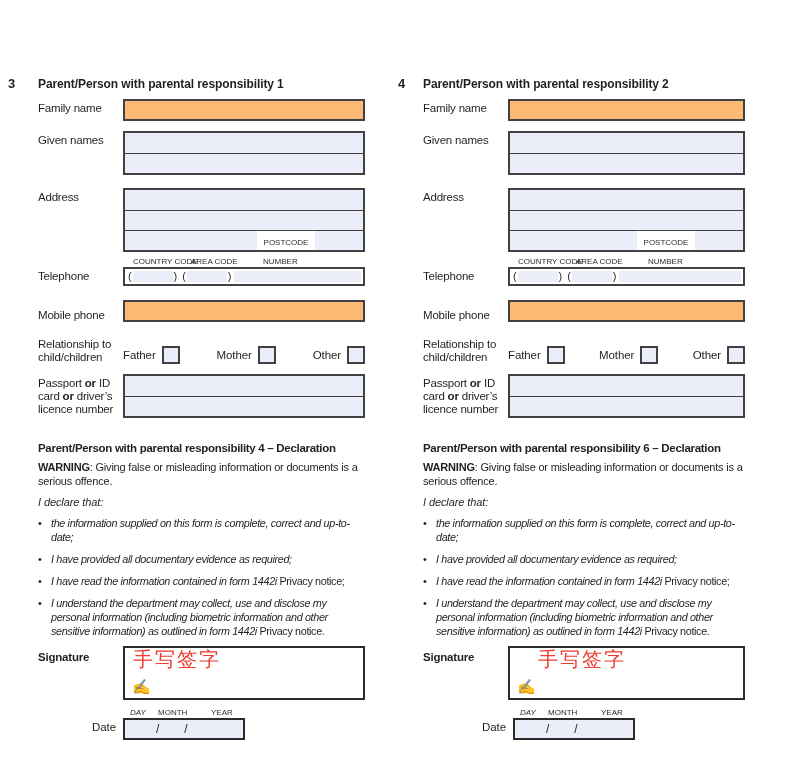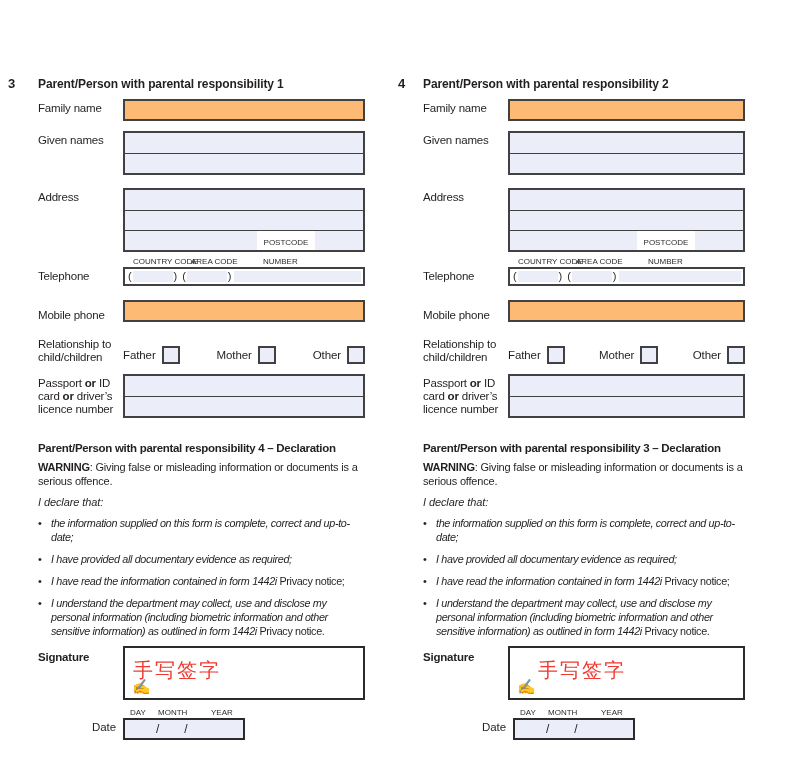--- a/index.html
+++ b/index.html
@@ -88,34 +88,34 @@
   .btext { flex:1; font-style:italic; font-size:10.8px; letter-spacing:-0.35px; line-height:14px; }
   .btext .roman { font-style:normal; }
   .bitem.nowrap .btext { white-space:nowrap; }
 
   .sig-row { margin-bottom:0; }
   .sig-label { font-weight:bold; padding-top:5px; }
   .sig-box {
     height:54px; border:2px solid #2b2b2b; background:#ffffff; position:relative;
   }
   .sig-overlay {
-    position:absolute; left:8px; top:10px; font-size:20px; line-height:24px;
-    color:#ee3a30; font-family:Liberation Serif, serif; letter-spacing:2px;
+    position:absolute; left:8px; top:1px; font-size:20px; line-height:24px;
+    color:#ee3a30; font-family:Liberation Mono, monospace; letter-spacing:2px;
   }
   .col-2 .sig-overlay { left:28px; }
   .pen-icon {
     position:absolute; left:7px; bottom:4px; font-size:15px; line-height:15px; color:#a7a9ac;
   }
 
   .date-block { margin-top:8px; display:flex; }
   .date-label { flex:0 0 115px; text-align:right; padding-right:7px; font-size:11.5px; padding-top:13px; }
   .date-wrap { width:122px; }
   .dmy-labels { position:relative; height:10px; font-size:8px; color:#2b2b2b; letter-spacing:0; }
   .dmy-labels span { position:absolute; top:0; }
-  .dl-day { left:7px; } .dl-month { left:35px; } .dl-year { left:88px; }
+  .dl-day { left:7px;font-style:italic; } .dl-month { left:35px; } .dl-year { left:88px; }
   .date-box {
     height:22px; border:2px solid #2b2b2b; background:#ebedf9;
     display:flex; align-items:center; font-size:12px;
   }
   .date-box .slash1 { margin-left:31px; } .date-box .slash2 { margin-left:25px; }
 </style>
 </head>
 <body>
 
 <div class="page">
@@ -348,21 +348,21 @@
       <div class="flabel"><span>Passport </span><span class="bold-or">or</span><span> ID card </span><span class="bold-or">or</span><span> driver’s licence number</span></div>
       <div class="fwrap">
         <div class="mbox">
           <div class="mrow"></div>
           <div class="mrow"></div>
         </div>
       </div>
     </div>
 
     <div class="decl">
-      <div class="decl-heading">Parent/Person with parental responsibility 3 – Declaration</div>
+      <div class="decl-heading">Parent/Person with parental responsibility 6 – Declaration</div>
       <div class="warning"><span class="wbold">WARNING</span><span>: Giving false or misleading information or documents is a serious offence.</span></div>
       <div class="declare-intro">I declare that:</div>
 
       <div class="bitem">
         <span class="bdot">•</span>
         <span class="btext"><span>the information supplied on this form is complete, correct and up-to-date;</span><span class="roman"></span></span>
       </div>
       <div class="bitem">
         <span class="bdot">•</span>
         <span class="btext"><span>I have provided all documentary evidence as required;</span><span class="roman"></span></span>

